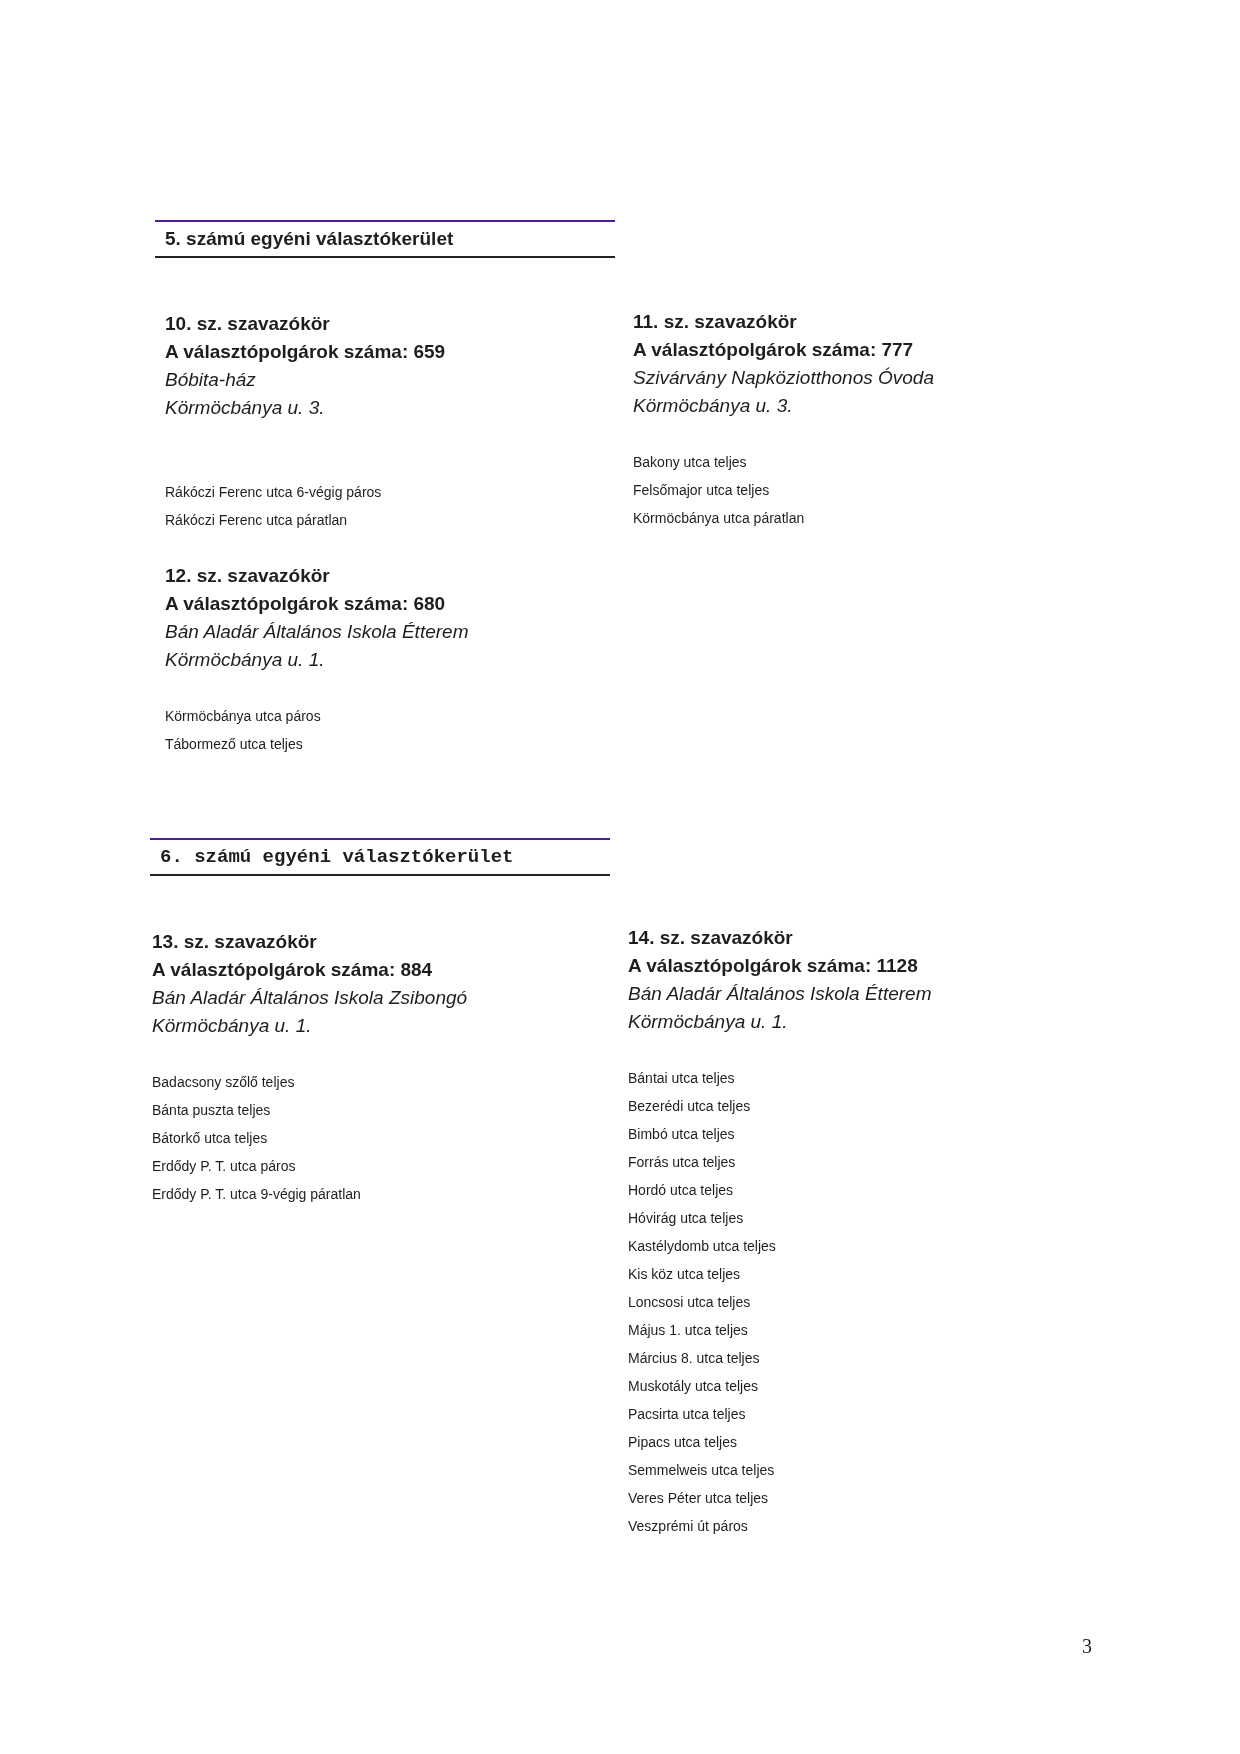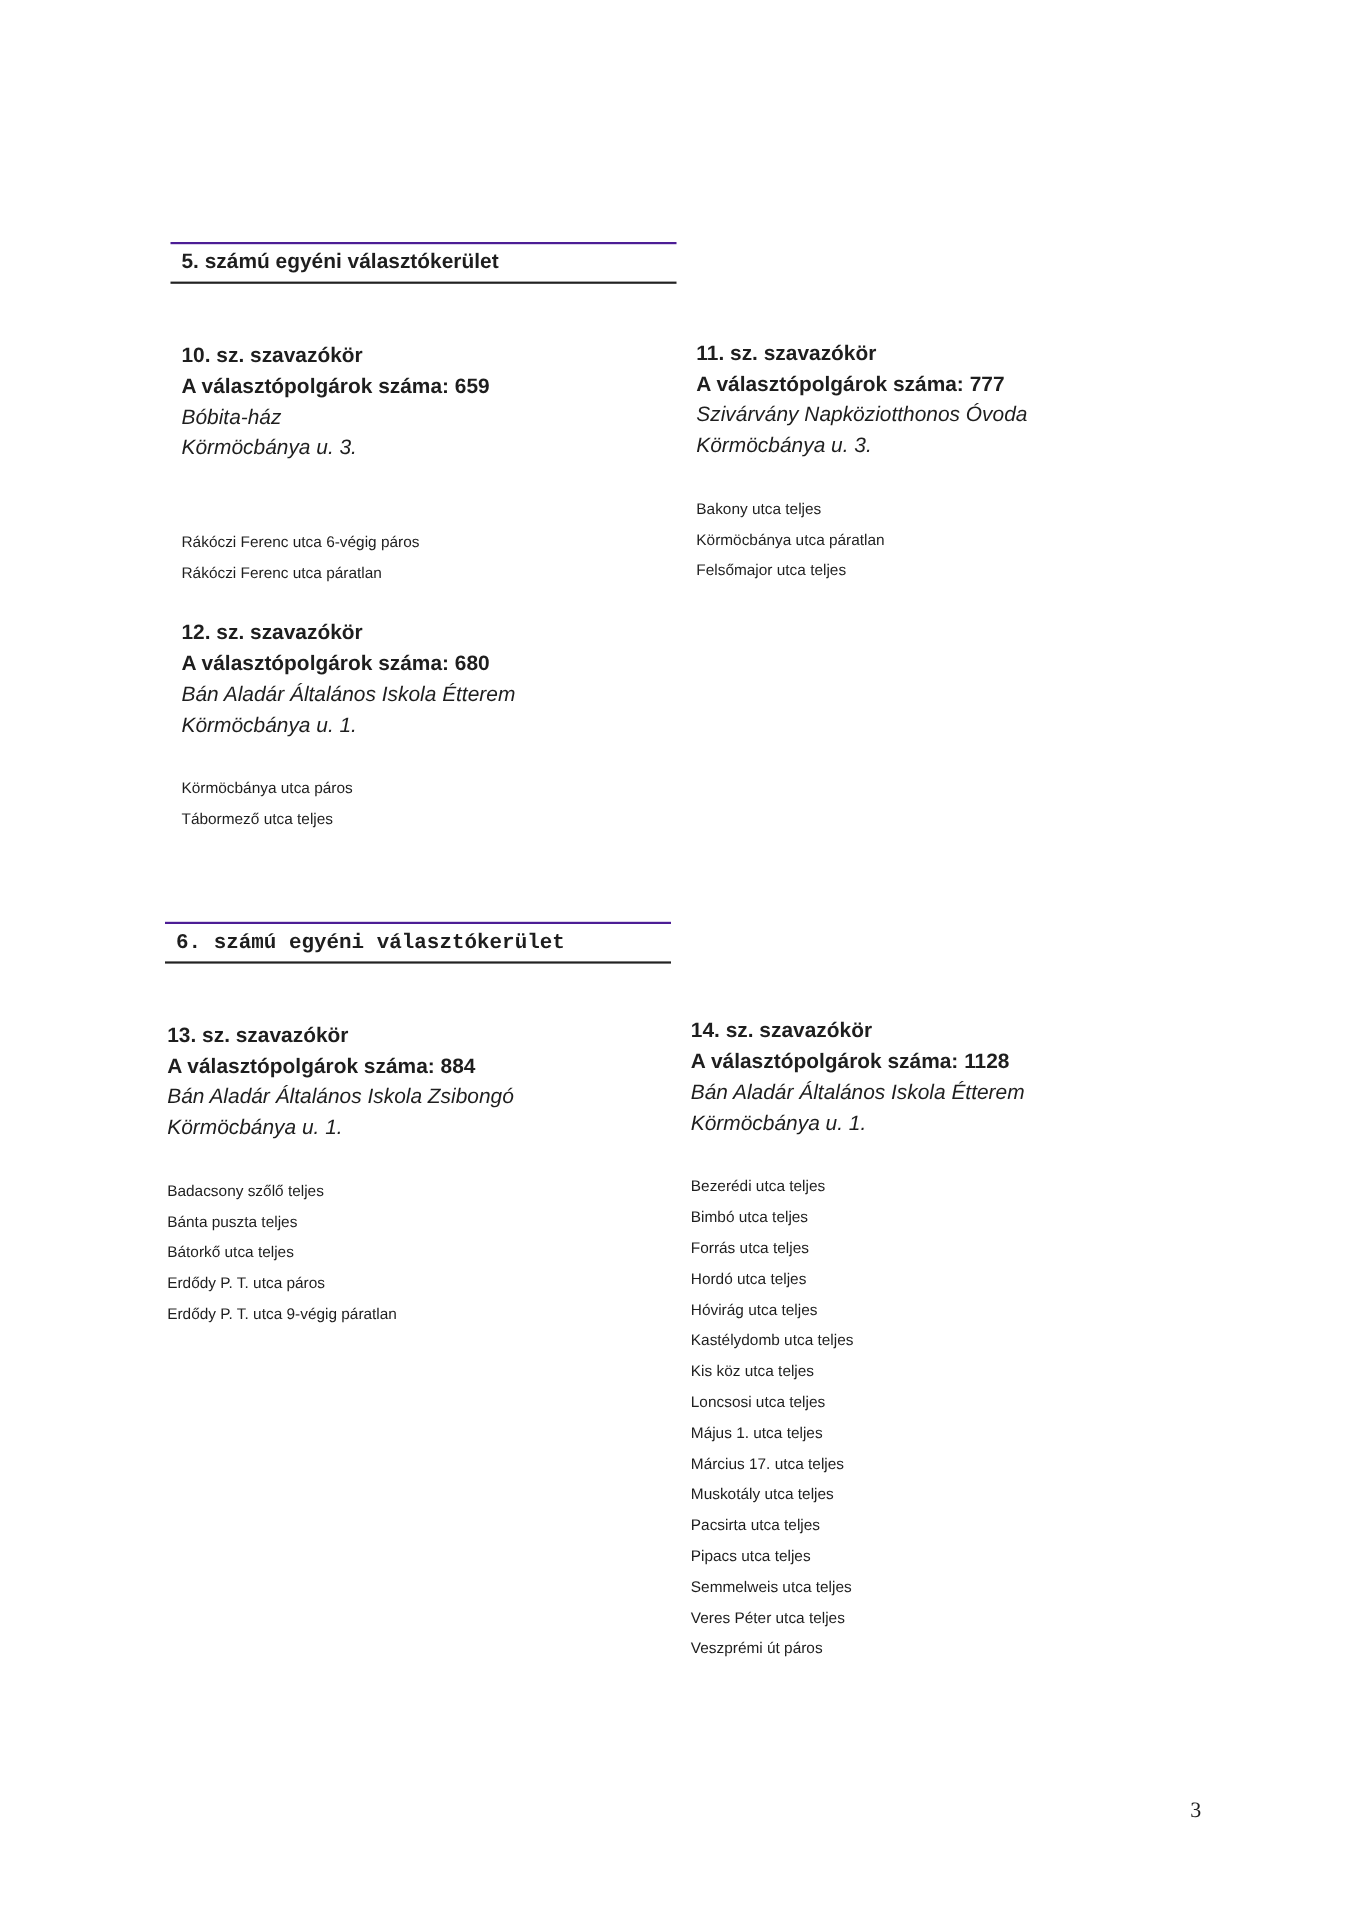--- a/index.html
+++ b/index.html
@@ -34,22 +34,22 @@
   </div>
 </div>
 
 <div class="precinct" style="left:633px; top:308px;">
   <div class="b">11. sz. szavazókör</div>
   <div class="b">A választópolgárok száma: 777</div>
   <div class="i">Szivárvány Napköziotthonos Óvoda</div>
   <div class="i">Körmöcbánya u. 3.</div>
   <div class="streets">
     <div>Bakony utca teljes</div>
+    <div>Felsőmajor utca teljes</div>
     <div>Körmöcbánya utca páratlan</div>
-    <div>Felsőmajor utca teljes</div>
   </div>
 </div>
 
 <div class="precinct" style="left:165px; top:562px;">
   <div class="b">12. sz. szavazókör</div>
   <div class="b">A választópolgárok száma: 680</div>
   <div class="i">Bán Aladár Általános Iskola Étterem</div>
   <div class="i">Körmöcbánya u. 1.</div>
   <div class="streets">
     <div>Körmöcbánya utca páros</div>
@@ -74,30 +74,31 @@
     <div>Erdődy P. T. utca 9-végig páratlan</div>
   </div>
 </div>
 
 <div class="precinct" style="left:628px; top:924px;">
   <div class="b">14. sz. szavazókör</div>
   <div class="b">A választópolgárok száma: 1128</div>
   <div class="i">Bán Aladár Általános Iskola Étterem</div>
   <div class="i">Körmöcbánya u. 1.</div>
   <div class="streets">
+    <div>Bántai utca teljes</div>
     <div>Bezerédi utca teljes</div>
     <div>Bimbó utca teljes</div>
     <div>Forrás utca teljes</div>
     <div>Hordó utca teljes</div>
     <div>Hóvirág utca teljes</div>
     <div>Kastélydomb utca teljes</div>
     <div>Kis köz utca teljes</div>
     <div>Loncsosi utca teljes</div>
     <div>Május 1. utca teljes</div>
-    <div>Március 17. utca teljes</div>
+    <div>Március 8. utca teljes</div>
     <div>Muskotály utca teljes</div>
     <div>Pacsirta utca teljes</div>
     <div>Pipacs utca teljes</div>
     <div>Semmelweis utca teljes</div>
     <div>Veres Péter utca teljes</div>
     <div>Veszprémi út páros</div>
   </div>
 </div>
 
 <div class="page-num">3</div>

